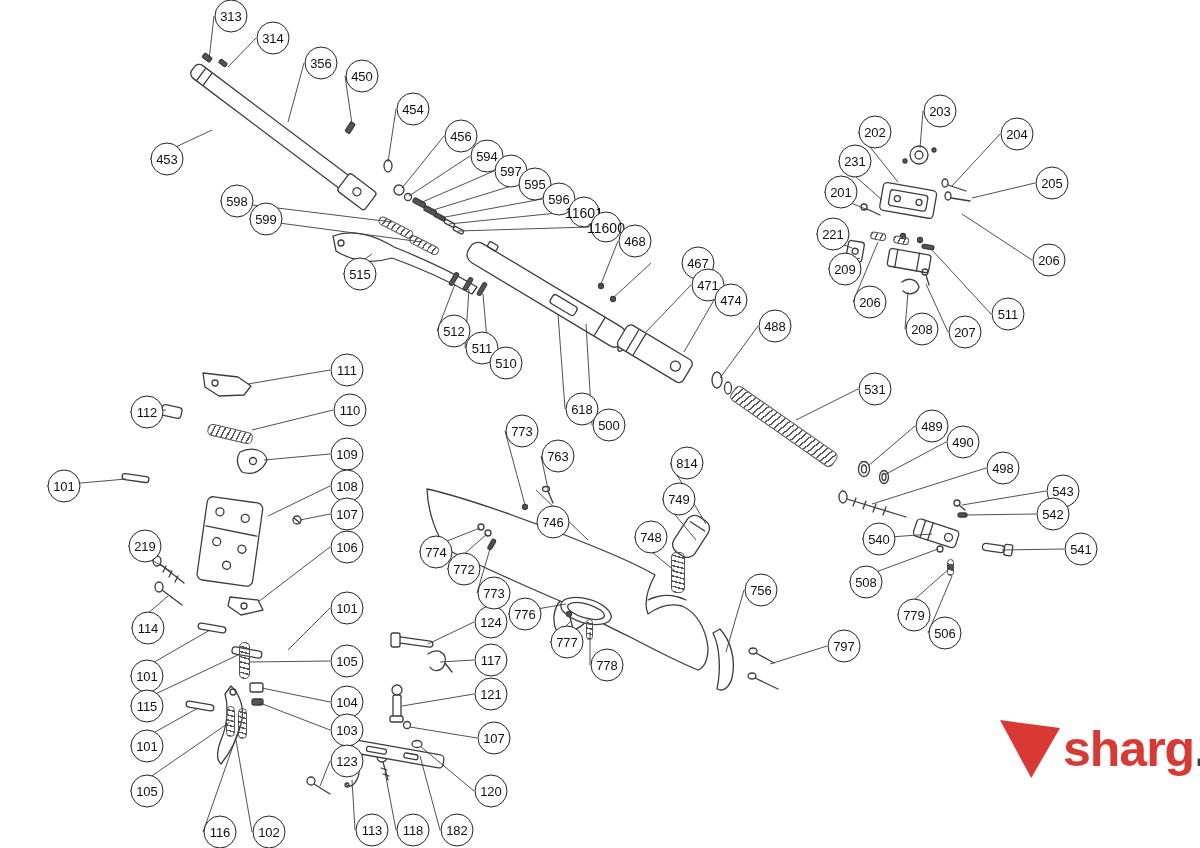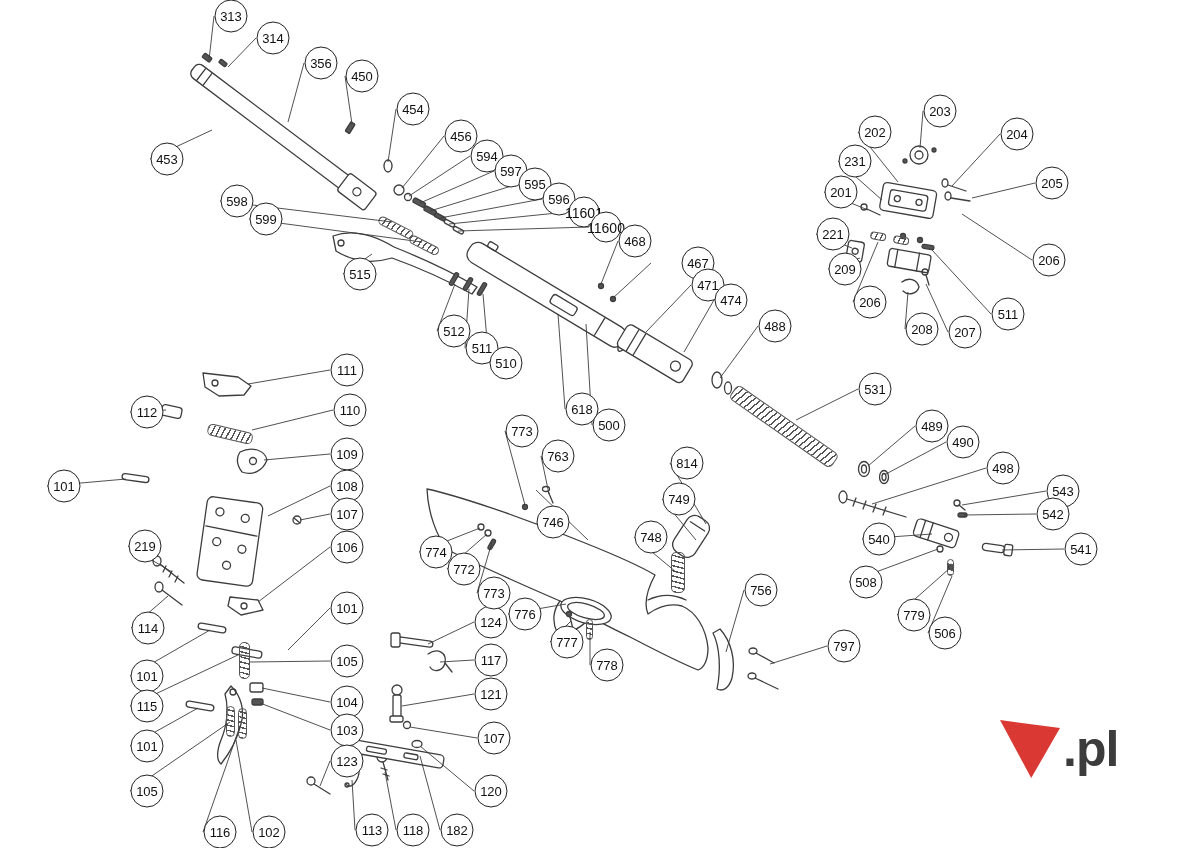--- a/index.html
+++ b/index.html
@@ -429,16 +429,17 @@
       <div class="callout" style="left: 862px; top: 539px;">540</div>
       <div class="callout" style="left: 1064px; top: 549px;">541</div>
       <div class="callout" style="left: 849px; top: 582px;">508</div>
       <div class="callout" style="left: 897px; top: 615px;">779</div>
       <div class="callout" style="left: 928px; top: 633px;">506</div>
     </div>
 
 
   <a class="logo">
     <span class="tri"></span>
+    <span class="brand">sharg</span>
     <span class="tld">.pl</span>
   </a>
 
 </div>
 
 </body></html>

